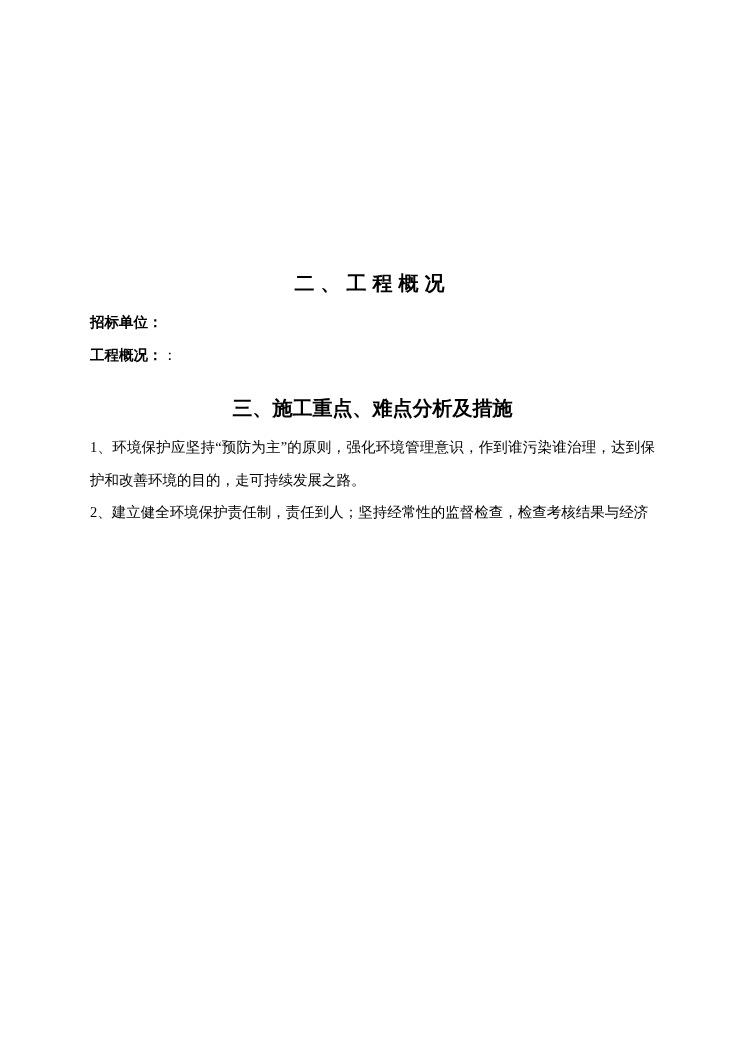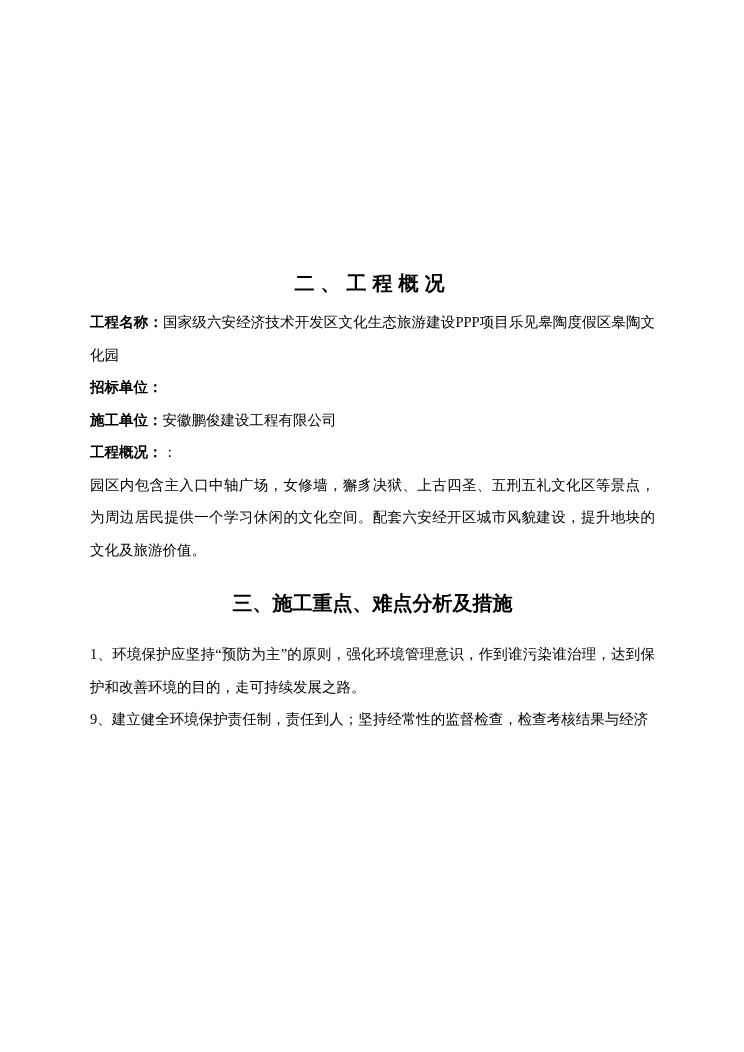--- a/index.html
+++ b/index.html
@@ -27,21 +27,21 @@
     font-size: 20px;
     line-height: 30px;
     text-align: center;
     margin: 0 0 8px 0;
   }
   .sec-heading.spaced {
     letter-spacing: 6px;
   }
   .sec-heading.second {
     margin-top: 22px;
-    margin-bottom: 20px;
+    margin-bottom: 8px;
   }
   .field, .para {
     margin: 0;
     font-size: 14.5px;
     line-height: 32.5px;
     text-align: justify;
   }
   .label {
     font-weight: bold;
   }
@@ -56,43 +56,36 @@
     padding-left: 14px;
   }
 </style>
 </head>
 <body>
 
 <div class="page">
 
   <h2 class="sec-heading spaced">二、工程概况</h2>
 
-  <p class="field">
-    <span class="label">工程名称：</span><span class="value">国家级六安经济技术开发区文化生态旅游建设PPP项目乐见皋陶度假区皋陶文化园</span>
-  </p>
 
 
   <p class="field">
     <span class="label">招标单位：</span><span class="value"></span>
   </p>
 
-  <p class="field">
-    <span class="label">施工单位：</span><span class="value">安徽鹏俊建设工程有限公司</span>
-  </p>
 
 
 
   <p class="field">
     <span class="label">工程概况：</span><span class="value">：</span>
   </p>
 
 
-  <p class="para">园区内包含主入口中轴广场，女修墙，獬豸决狱、上古四圣、五刑五礼文化区等景点，为周边居民提供一个学习休闲的文化空间。配套六安经开区城市风貌建设，提升地块的文化及旅游价值。</p>
 
   <h2 class="sec-heading second">三、施工重点、难点分析及措施</h2>
 
 
 
   <p class="para">1、环境保护应坚持“预防为主”的原则，强化环境管理意识，作到谁污染谁治理，达到保护和改善环境的目的，走可持续发展之路。</p>
 
-  <p class="para">9、建立健全环境保护责任制，责任到人；坚持经常性的监督检查，检查考核结果与经济</p>
+  <p class="para">2、建立健全环境保护责任制，责任到人；坚持经常性的监督检查，检查考核结果与经济</p>
 
 </div>
 
 </body></html>

